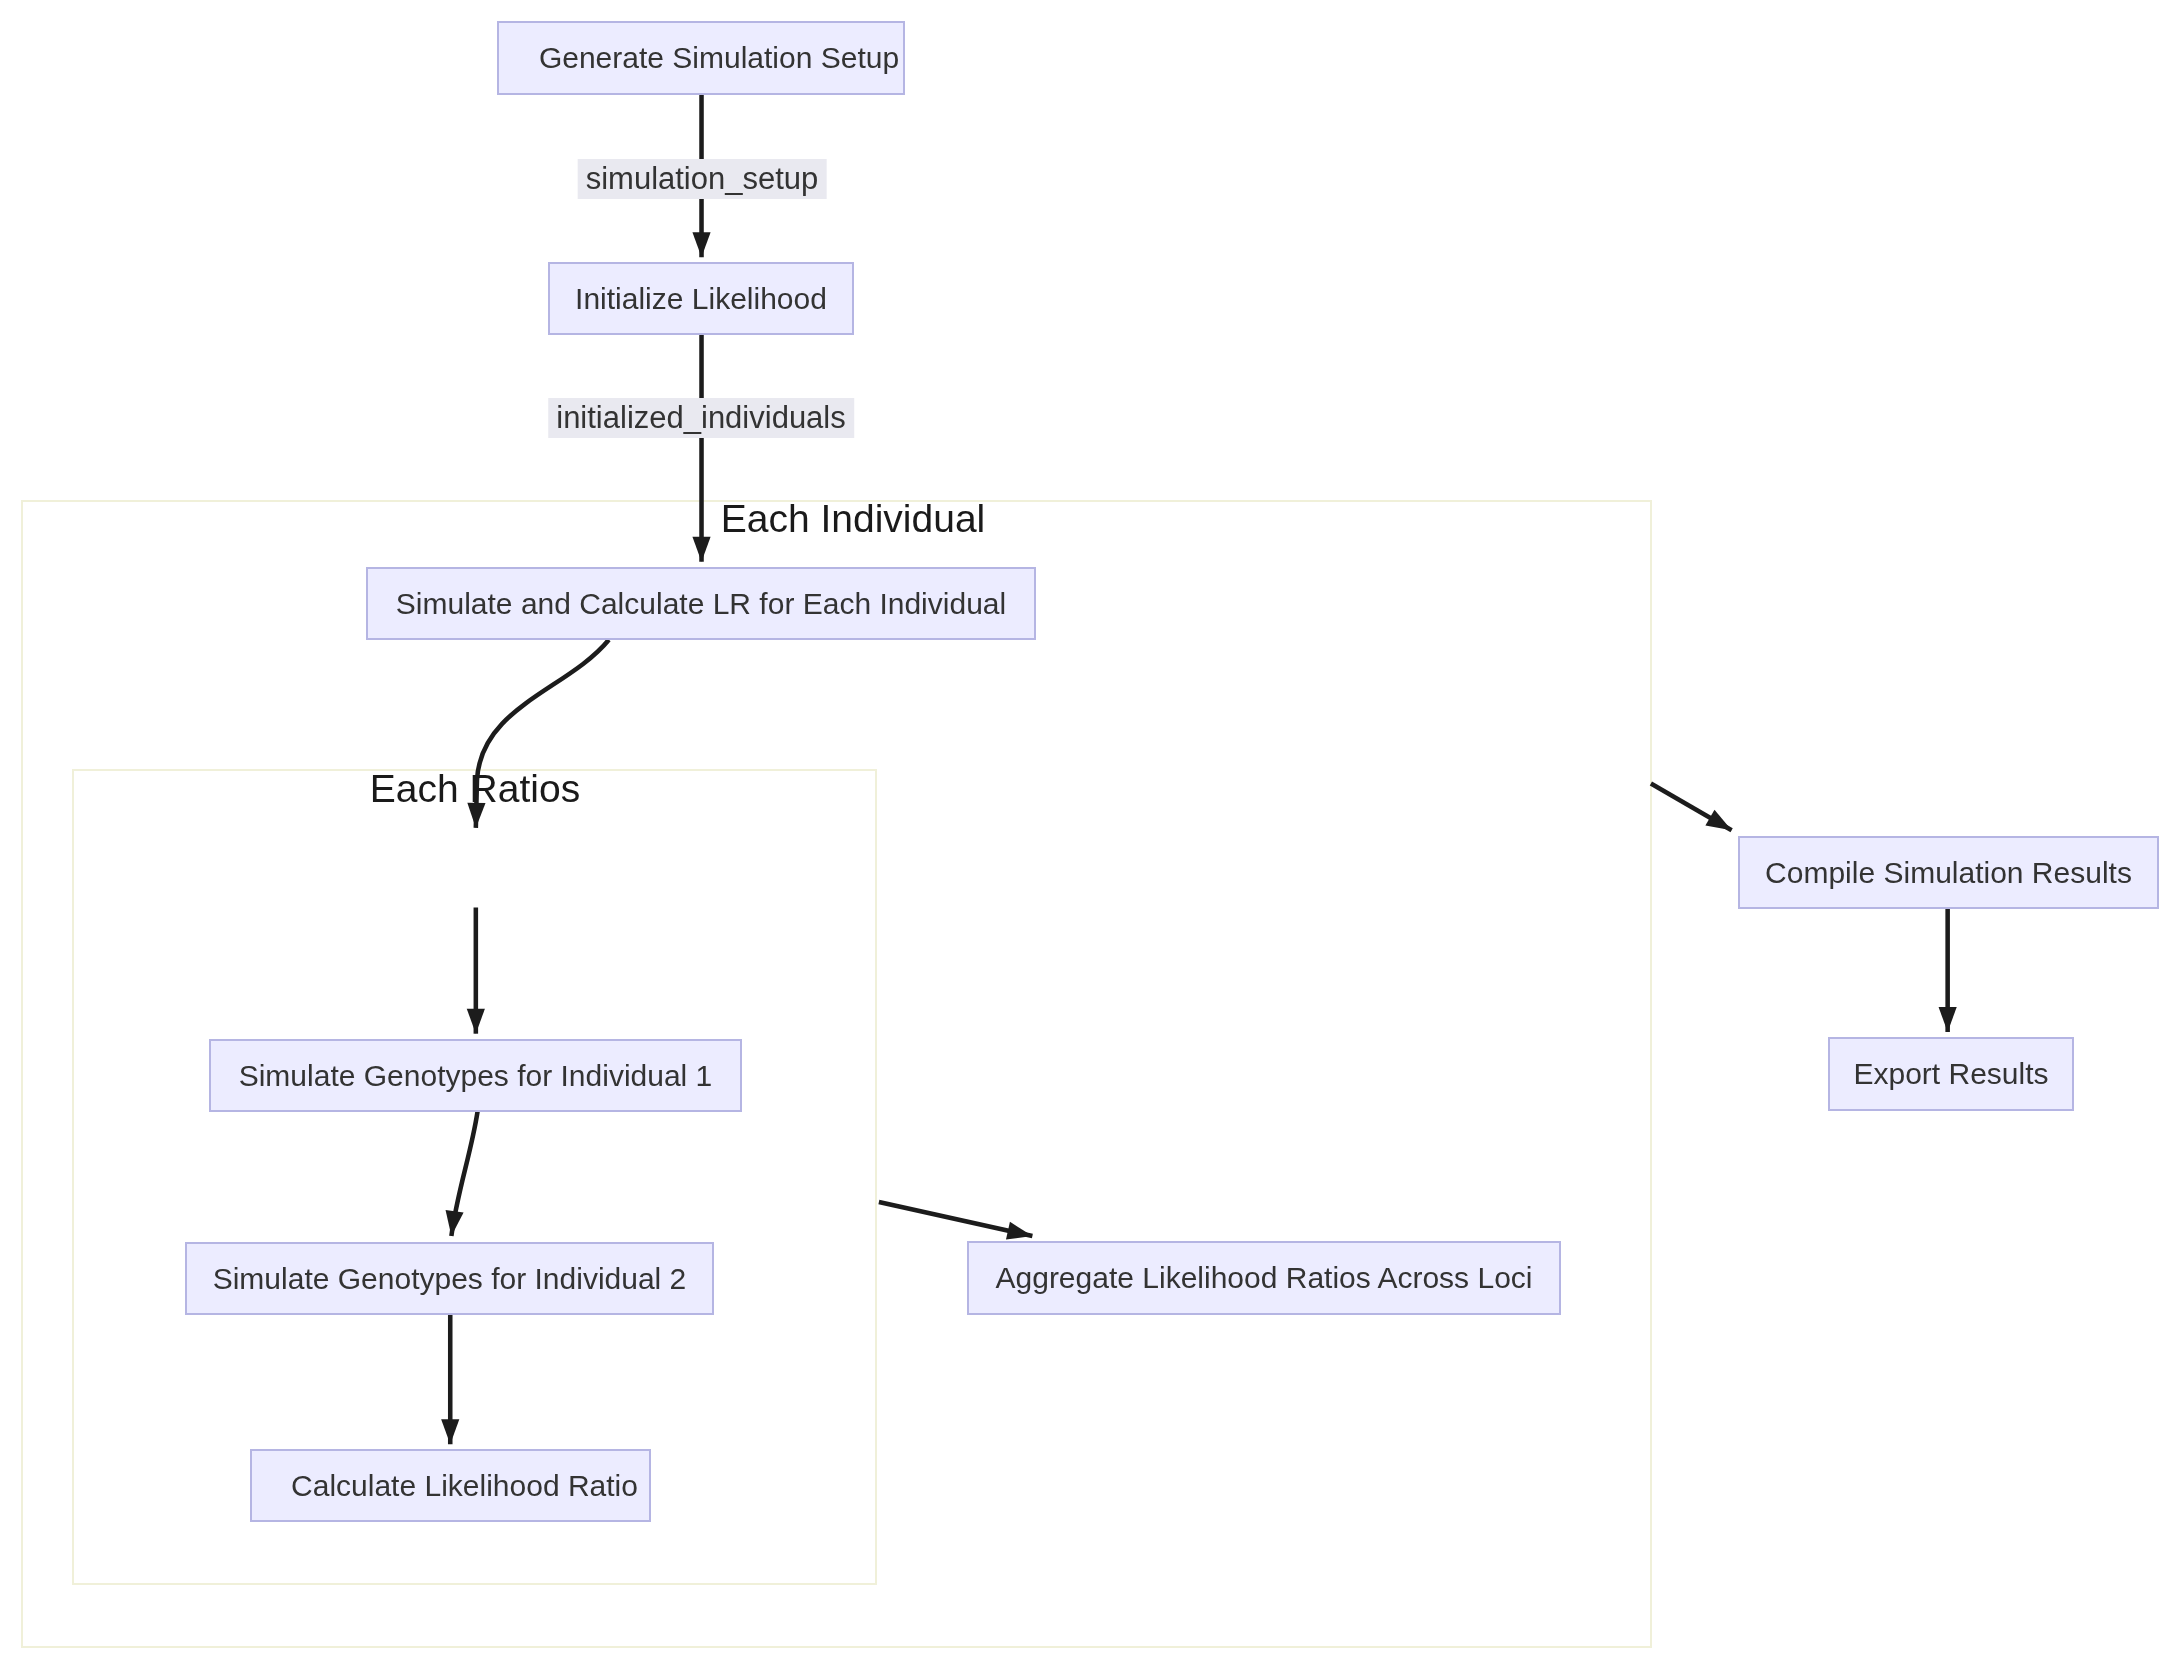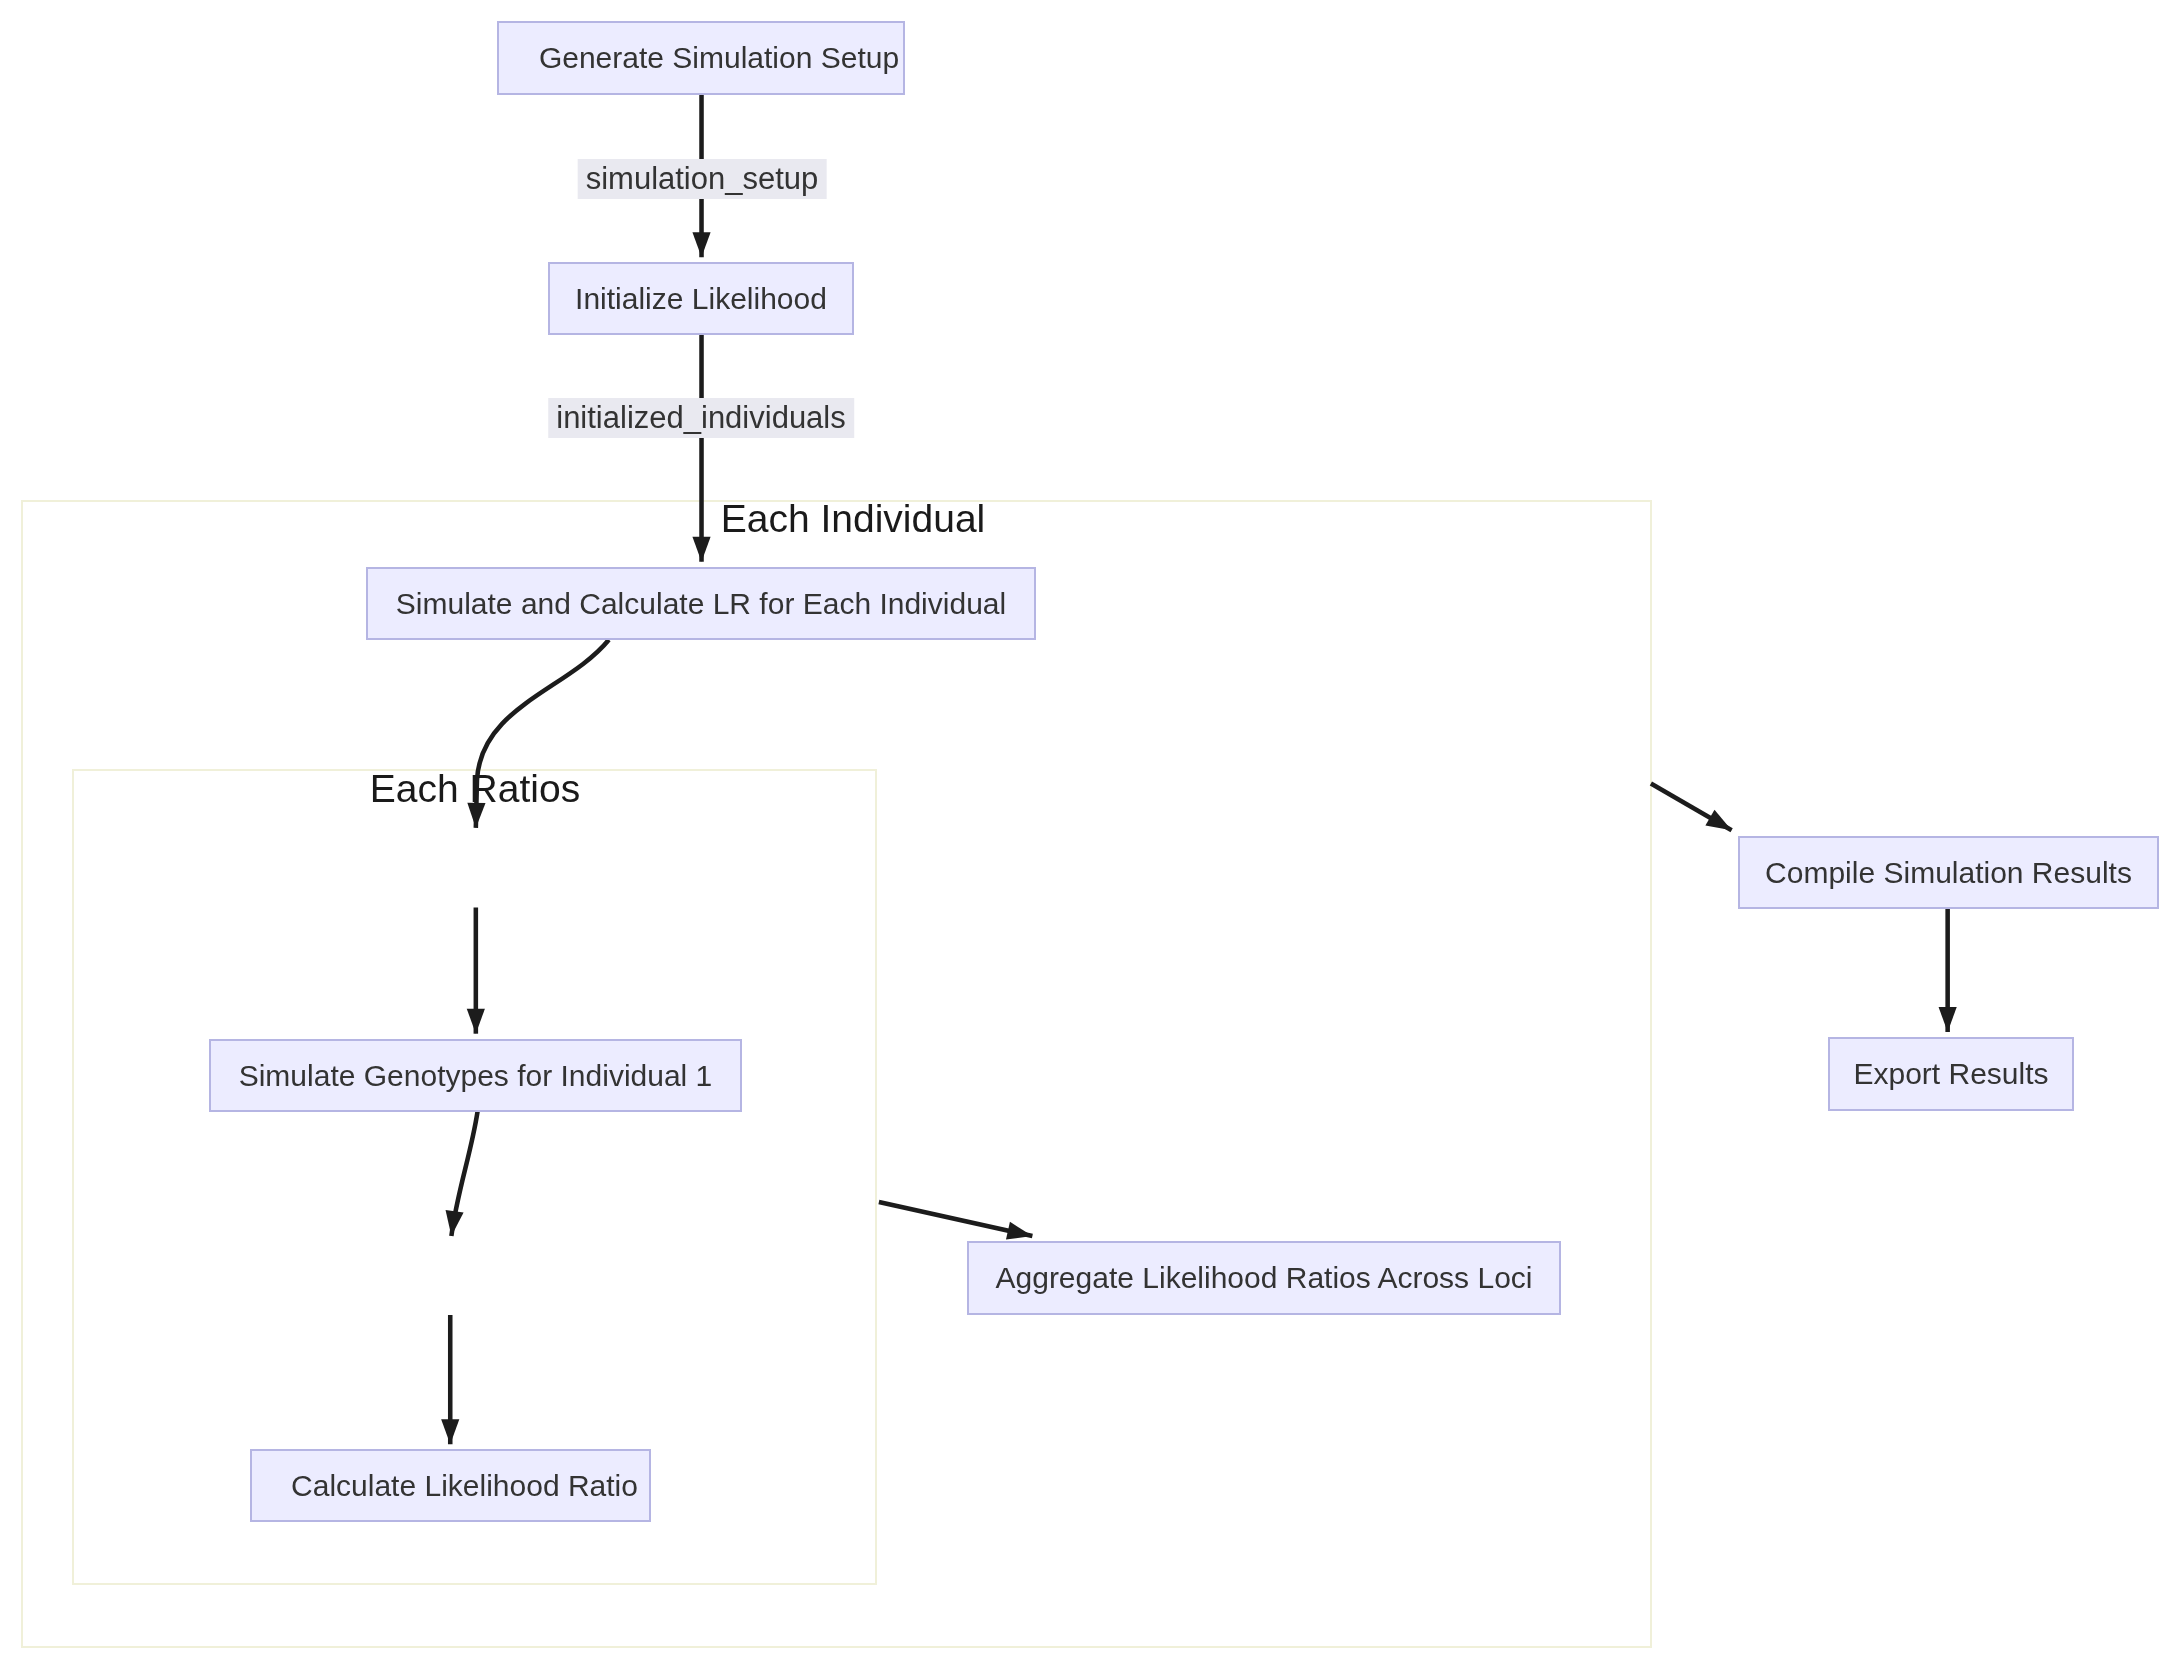--- a/index.html
+++ b/index.html
@@ -91,19 +91,20 @@
   <div class="cluster-label" style="left:853px; top:519px;">Each Individual</div>
   <div class="cluster-label" style="left:475px; top:789px;">Each Ratios</div>
 
   <div class="edge-label" style="left:702px; top:179px;">simulation_setup</div>
   <div class="edge-label" style="left:701px; top:418px;">initialized_individuals</div>
 
   <div class="node" style="left:497px; top:20.5px; width:408px; height:74px;padding-left:36px;">Generate Simulation Setup</div>
   <div class="node" style="left:548px; top:262px; width:306px; height:73px;">Initialize Likelihood</div>
   <div class="node" style="left:366px; top:567px; width:670px; height:73px;">Simulate and Calculate LR for Each Individual</div>
   <div class="node" style="left:209px; top:1039px; width:533px; height:73px;">Simulate Genotypes for Individual 1</div>
+  <div class="node" style="left:185px; top:1242px; width:529px; height:73px;">Simulate Genotypes for Individual 2</div>
   <div class="node" style="left:250px; top:1449px; width:401px; height:73px;padding-left:28px;">Calculate Likelihood Ratio</div>
   <div class="node" style="left:967px; top:1241px; width:594px; height:74px;">Aggregate Likelihood Ratios Across Loci</div>
   <div class="node" style="left:1738px; top:836px; width:421px; height:73px;">Compile Simulation Results</div>
   <div class="node" style="left:1828px; top:1037px; width:246px; height:74px;">Export Results</div>
 
 </div>
 
 
 </body></html>

